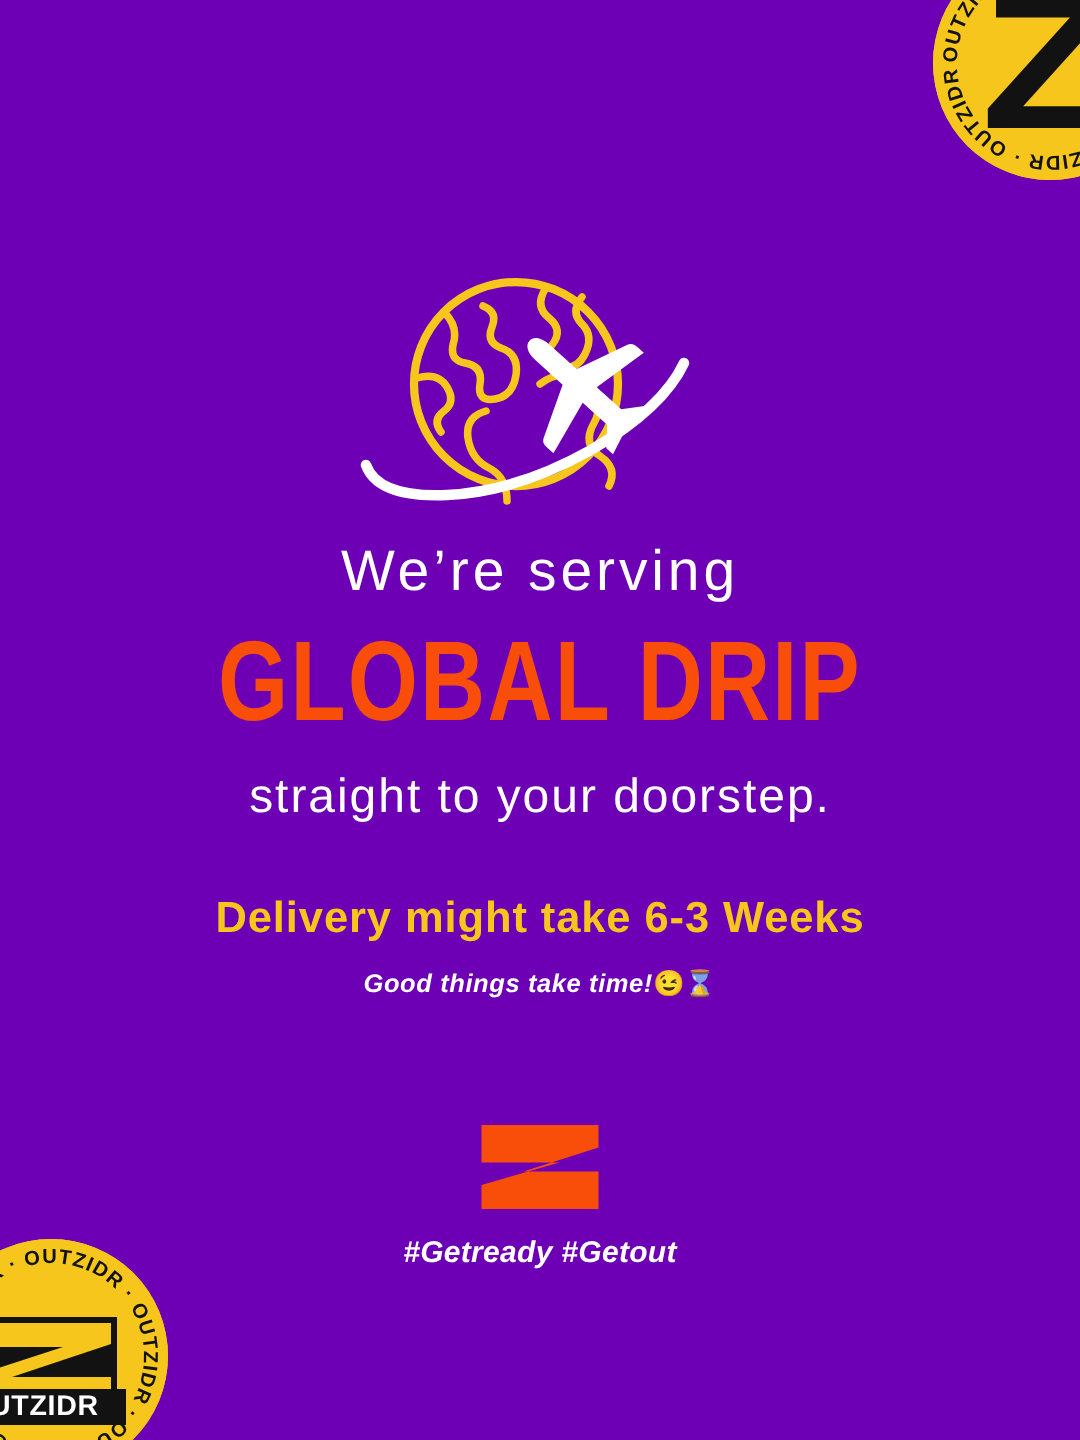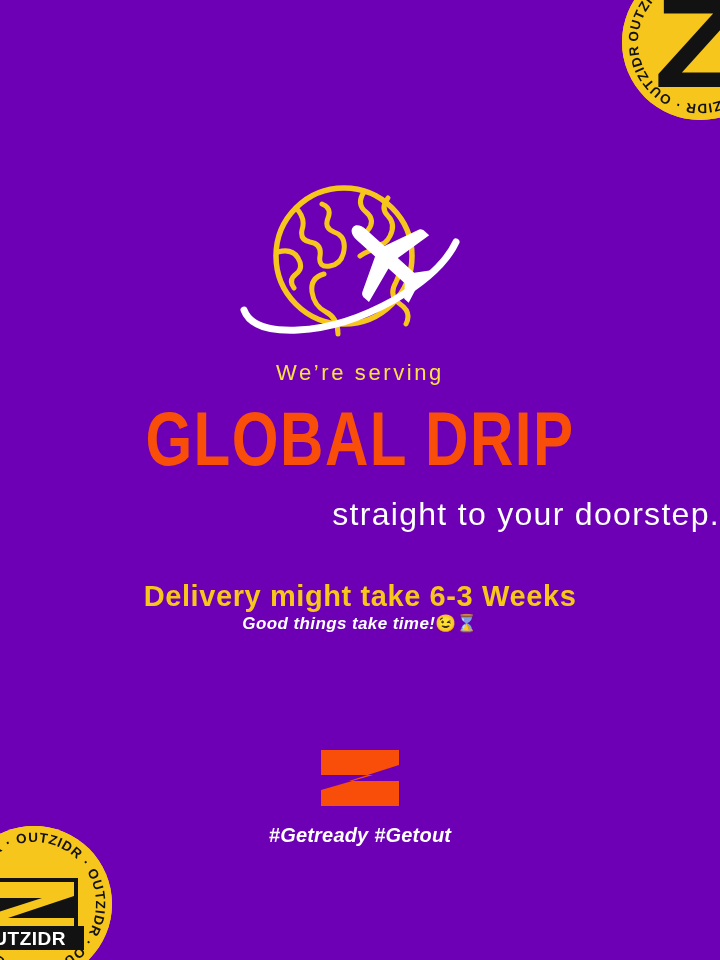--- a/index.html
+++ b/index.html
@@ -54,22 +54,22 @@
 
   
   #text-block {
     position: absolute;
     left: 0;
     top: 362px;
     width: 720px;
     text-align: center;
   }
   #headline-kicker {
-    color: #fde047;
-    font-size: 22px;
+    color: #ffffff;
+    font-size: 38px;
     font-weight: 300;
     letter-spacing: 2.6px;
     line-height: 1;
     margin: 0;
   }
   #headline-main {
     color: #F84E09;
     font-size: 62px;
     font-weight: bold;
     letter-spacing: 1.5px;
@@ -78,38 +78,37 @@
     transform: scaleY(1.22) scaleX(0.97);
     transform-origin: center top;
   }
   #headline-sub {
     color: #FFFFFF;
     font-size: 32px;
     font-weight: 300;
     letter-spacing: 1.3px;
     line-height: 1;
     margin: 34px 0 0 0;
-    text-align: right;
   }
   #delivery-note {
     color: #F7C61C;
     font-size: 29px;
     font-weight: bold;
     letter-spacing: 0.6px;
     line-height: 1;
     margin: 52px 0 0 0;
   }
   #delivery-tagline {
     color: #FFFFFF;
     font-size: 17px;
     font-weight: bold;
     font-style: italic;
     letter-spacing: 0.4px;
     line-height: 1;
-    margin: 4px 0 0 0;
+    margin: 20px 0 0 0;
   }
   .emoji {
     font-style: normal;
     font-weight: normal;
     letter-spacing: 0;
   }
 
   
   #footer-block {
     position: absolute;

